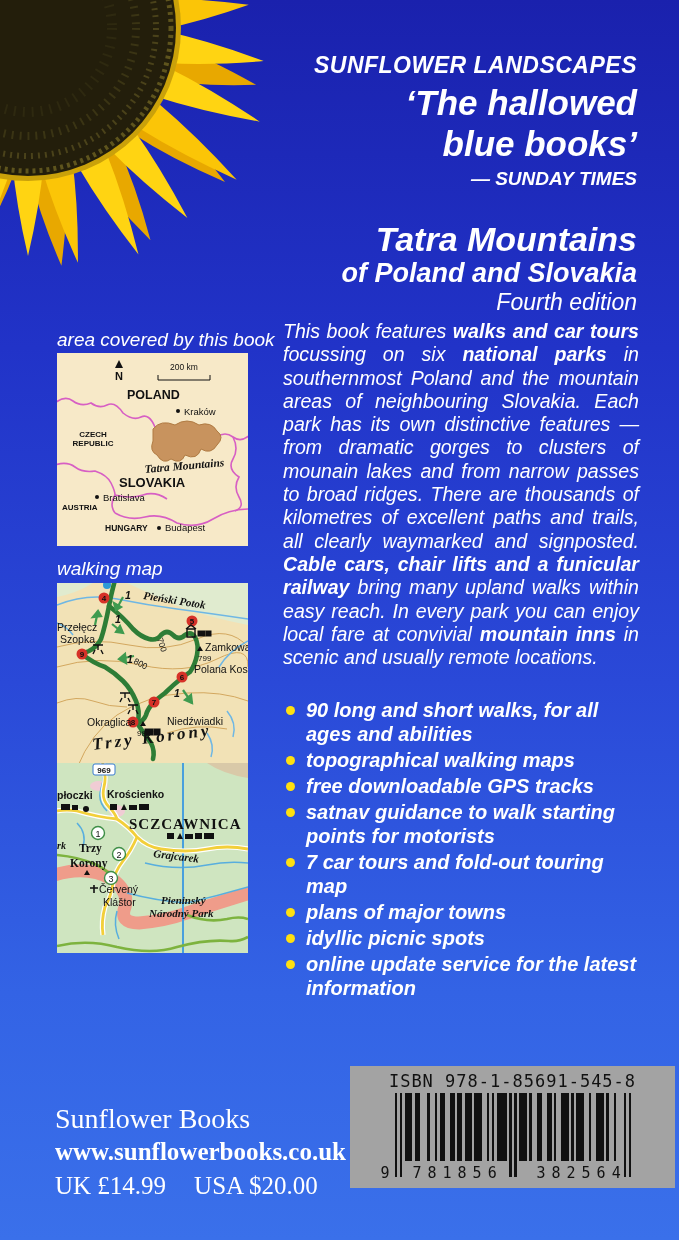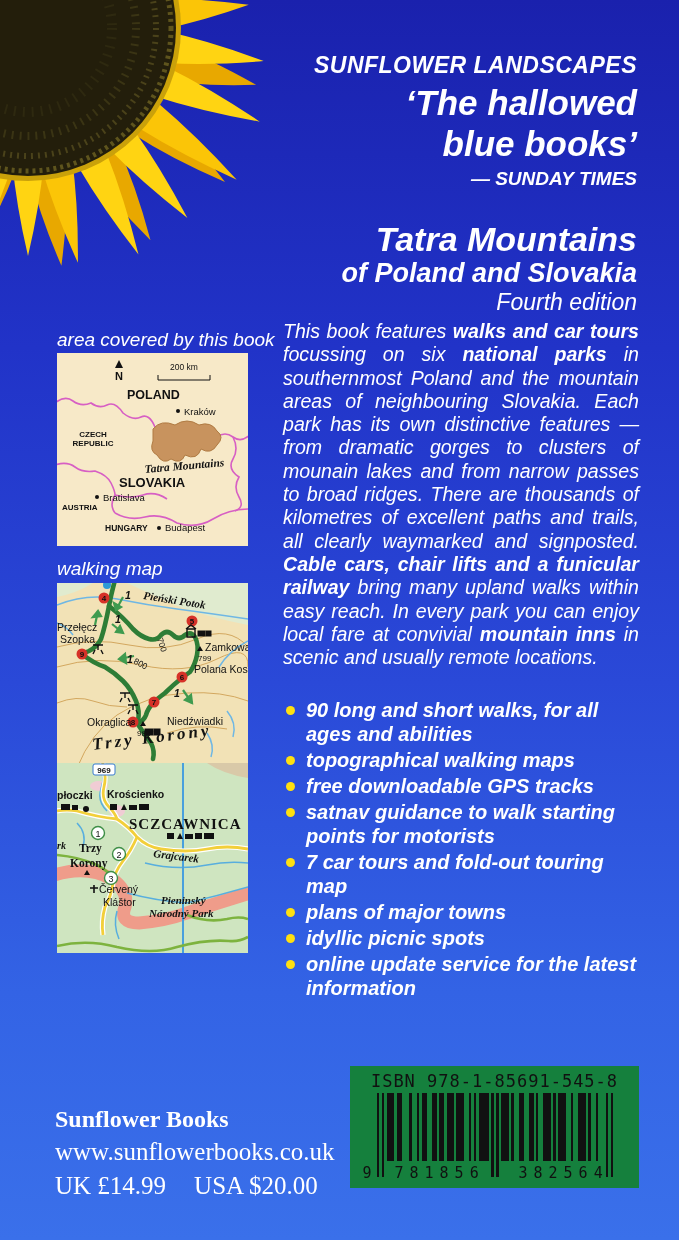--- a/index.html
+++ b/index.html
@@ -24,25 +24,25 @@
   .bodytext{left:283px;top:320px;width:356px;color:#fff;font-style:italic;
             font-size:19.6px;line-height:23.3px;text-align:justify;}
   .bodytext b{font-weight:bold;}
   .bullets{left:283px;top:698px;width:362px;margin:0;padding:0;list-style:none;
            color:#fff;font-style:italic;font-weight:bold;font-size:20px;line-height:24px;}
   .bullets li{position:relative;padding-left:23px;margin:0 0 2px 0;}
   .bullets li::before{content:"";position:absolute;left:3px;top:8px;width:9px;height:9px;
            border-radius:50%;background:#ffe010;}
   
   .pub{left:55px;top:1102px;color:#fff;font-family:"Liberation Serif",serif;}
-  .pub .p1{font-size:24px;line-height:34px;font-weight:bold;}
-  .pub .p2{font-size:25px;line-height:31px;}
+  .pub .p1{font-size:28px;line-height:34px;}
+  .pub .p2{font-size:25px;line-height:31px;font-weight:bold;}
   .pub .p3{font-size:25px;line-height:31px;margin-top:3px;}
   .pub .gap{display:inline-block;width:28px;}
-  .barcode{left:350px;top:1066px;width:289px;height:122px;background:#15803d;
+  .barcode{left:350px;top:1066px;width:325px;height:122px;background:#a3a3a3;
            display:flex;flex-direction:column;align-items:center;}
   .isbn{font-family:"DejaVu Sans Mono",monospace;font-size:17px;color:#111;
         letter-spacing:1px;margin-top:5px;white-space:nowrap;}
   .bars-wrap{position:relative;width:264px;height:88px;margin-top:2px;}
   .bars-wrap svg{position:absolute;left:14px;top:0;}
   .eandigits{position:absolute;bottom:1px;width:100%;height:16px;
         font-family:"DejaVu Sans Mono",monospace;font-size:15px;color:#111;}
   .eandigits span{position:absolute;}
   .ed-first{left:0px;}
   .ed-left{left:32px;letter-spacing:6px;}

